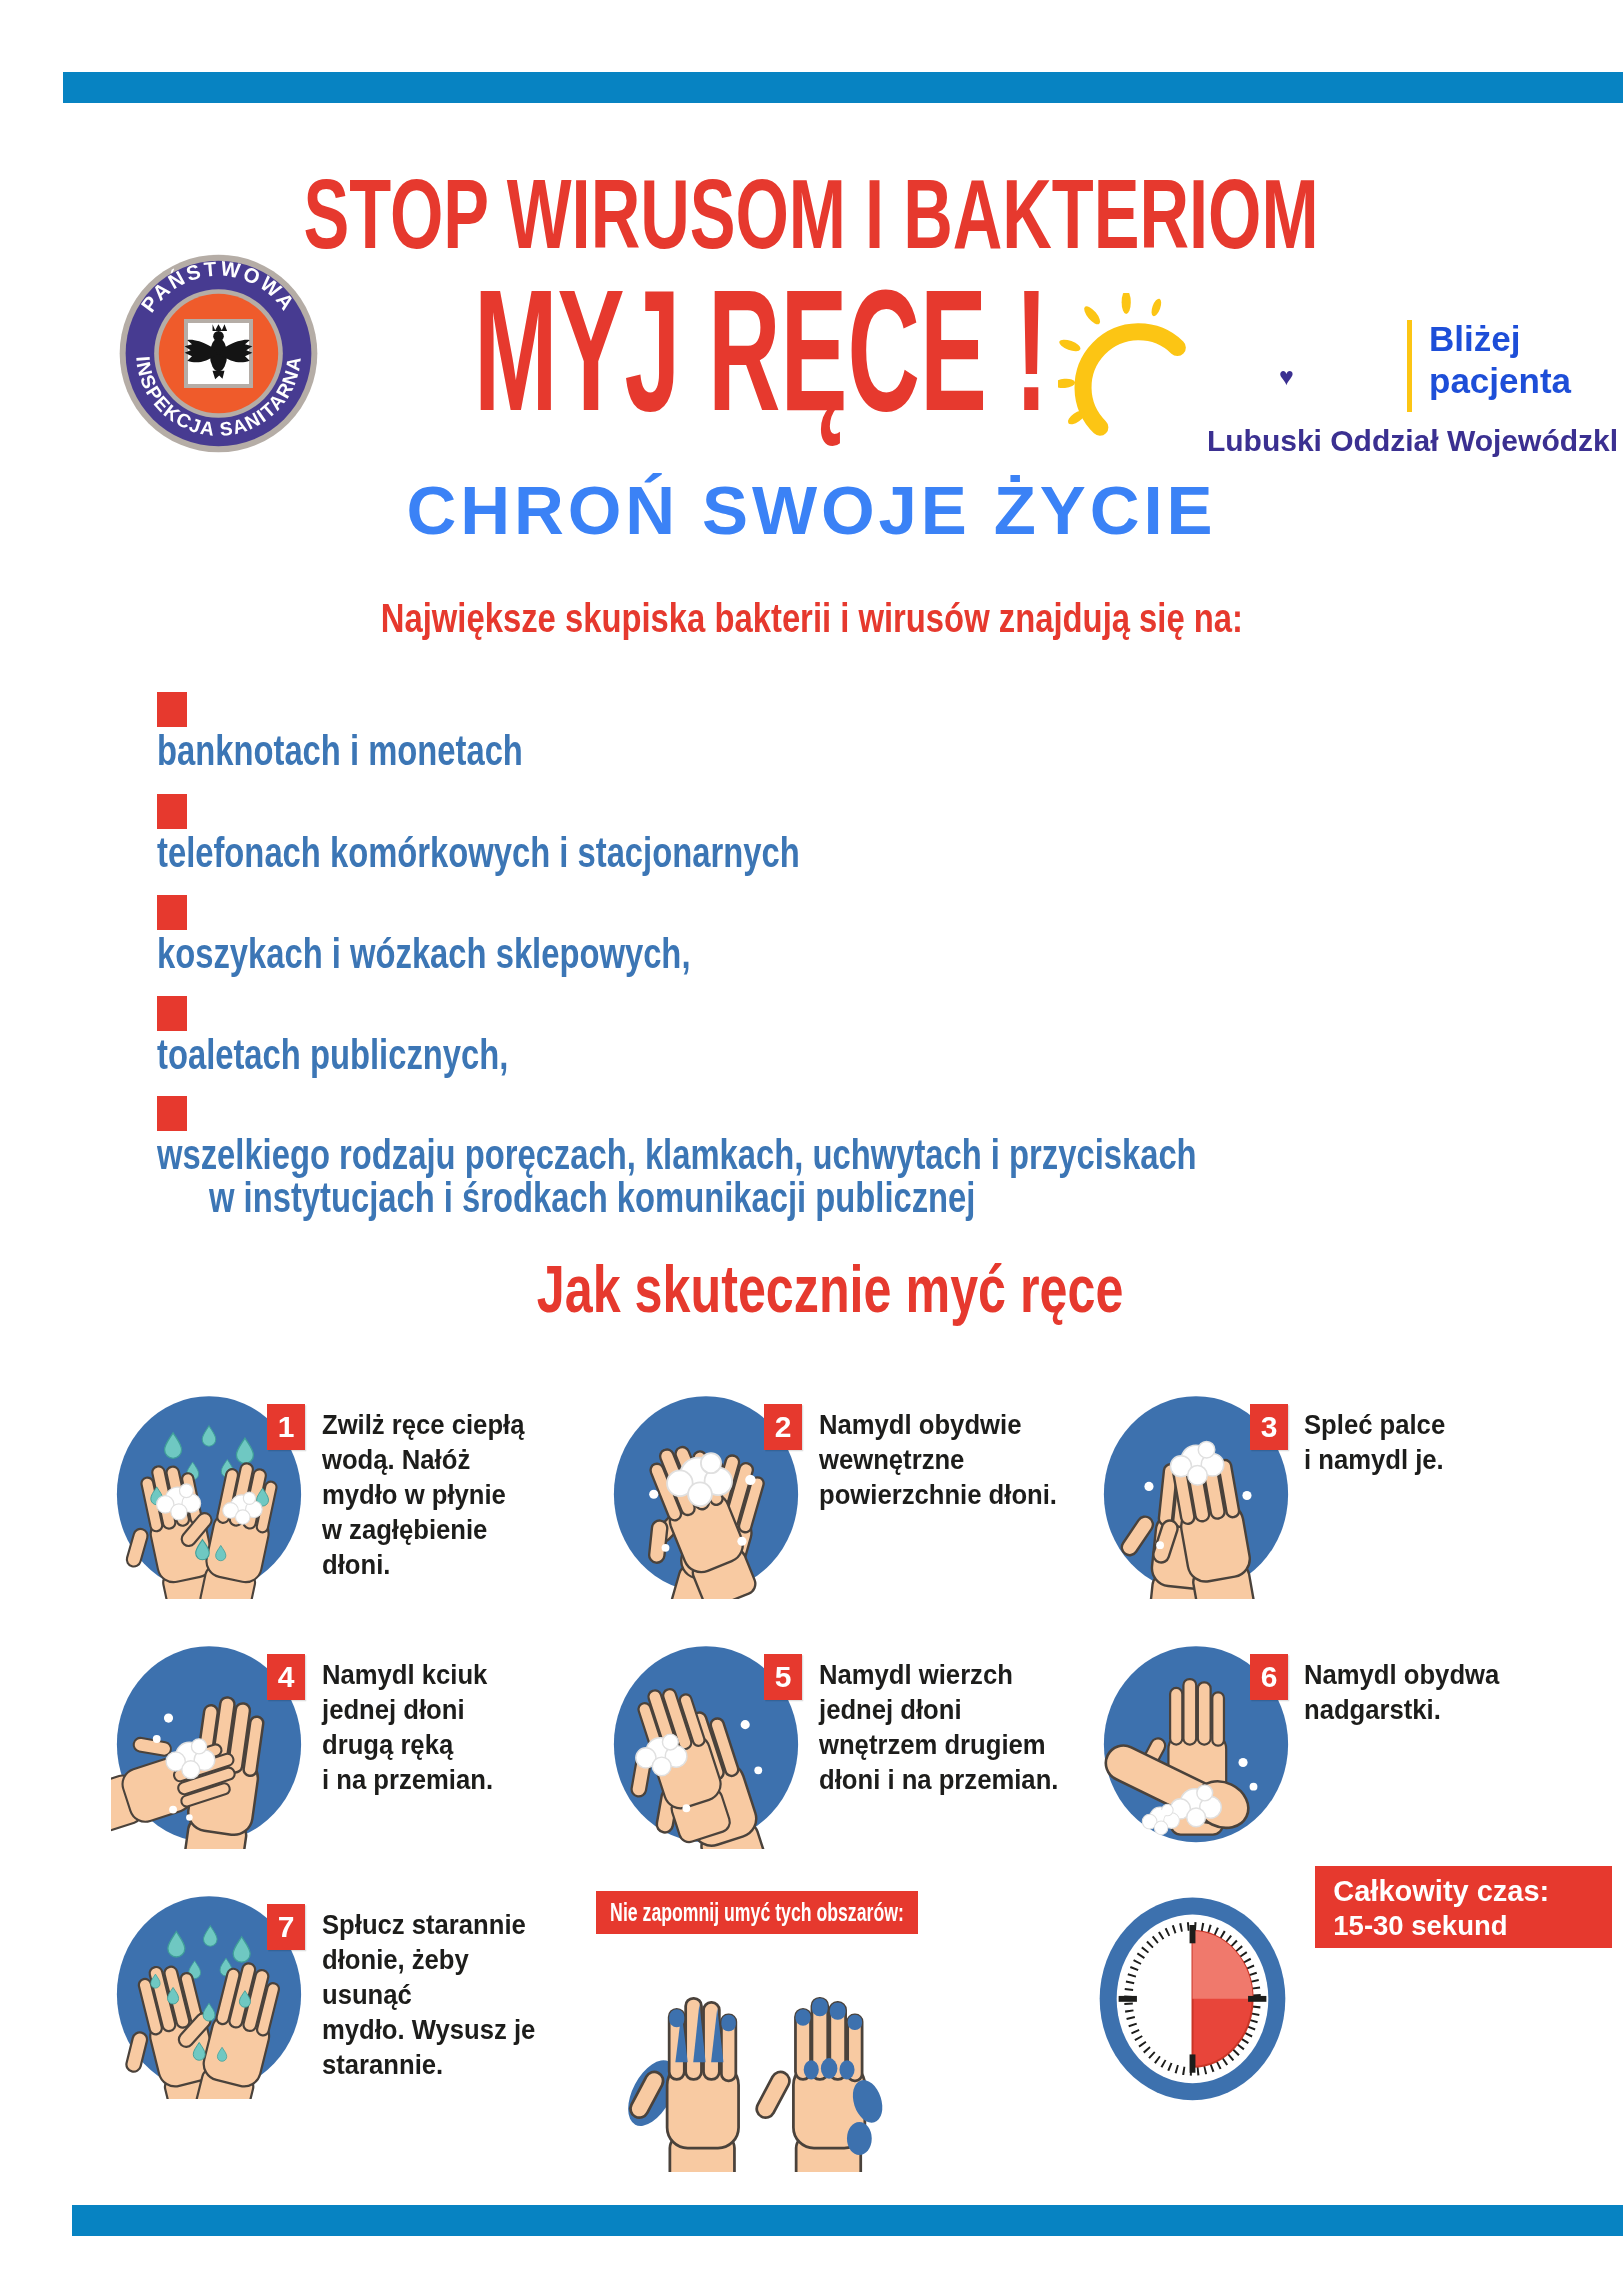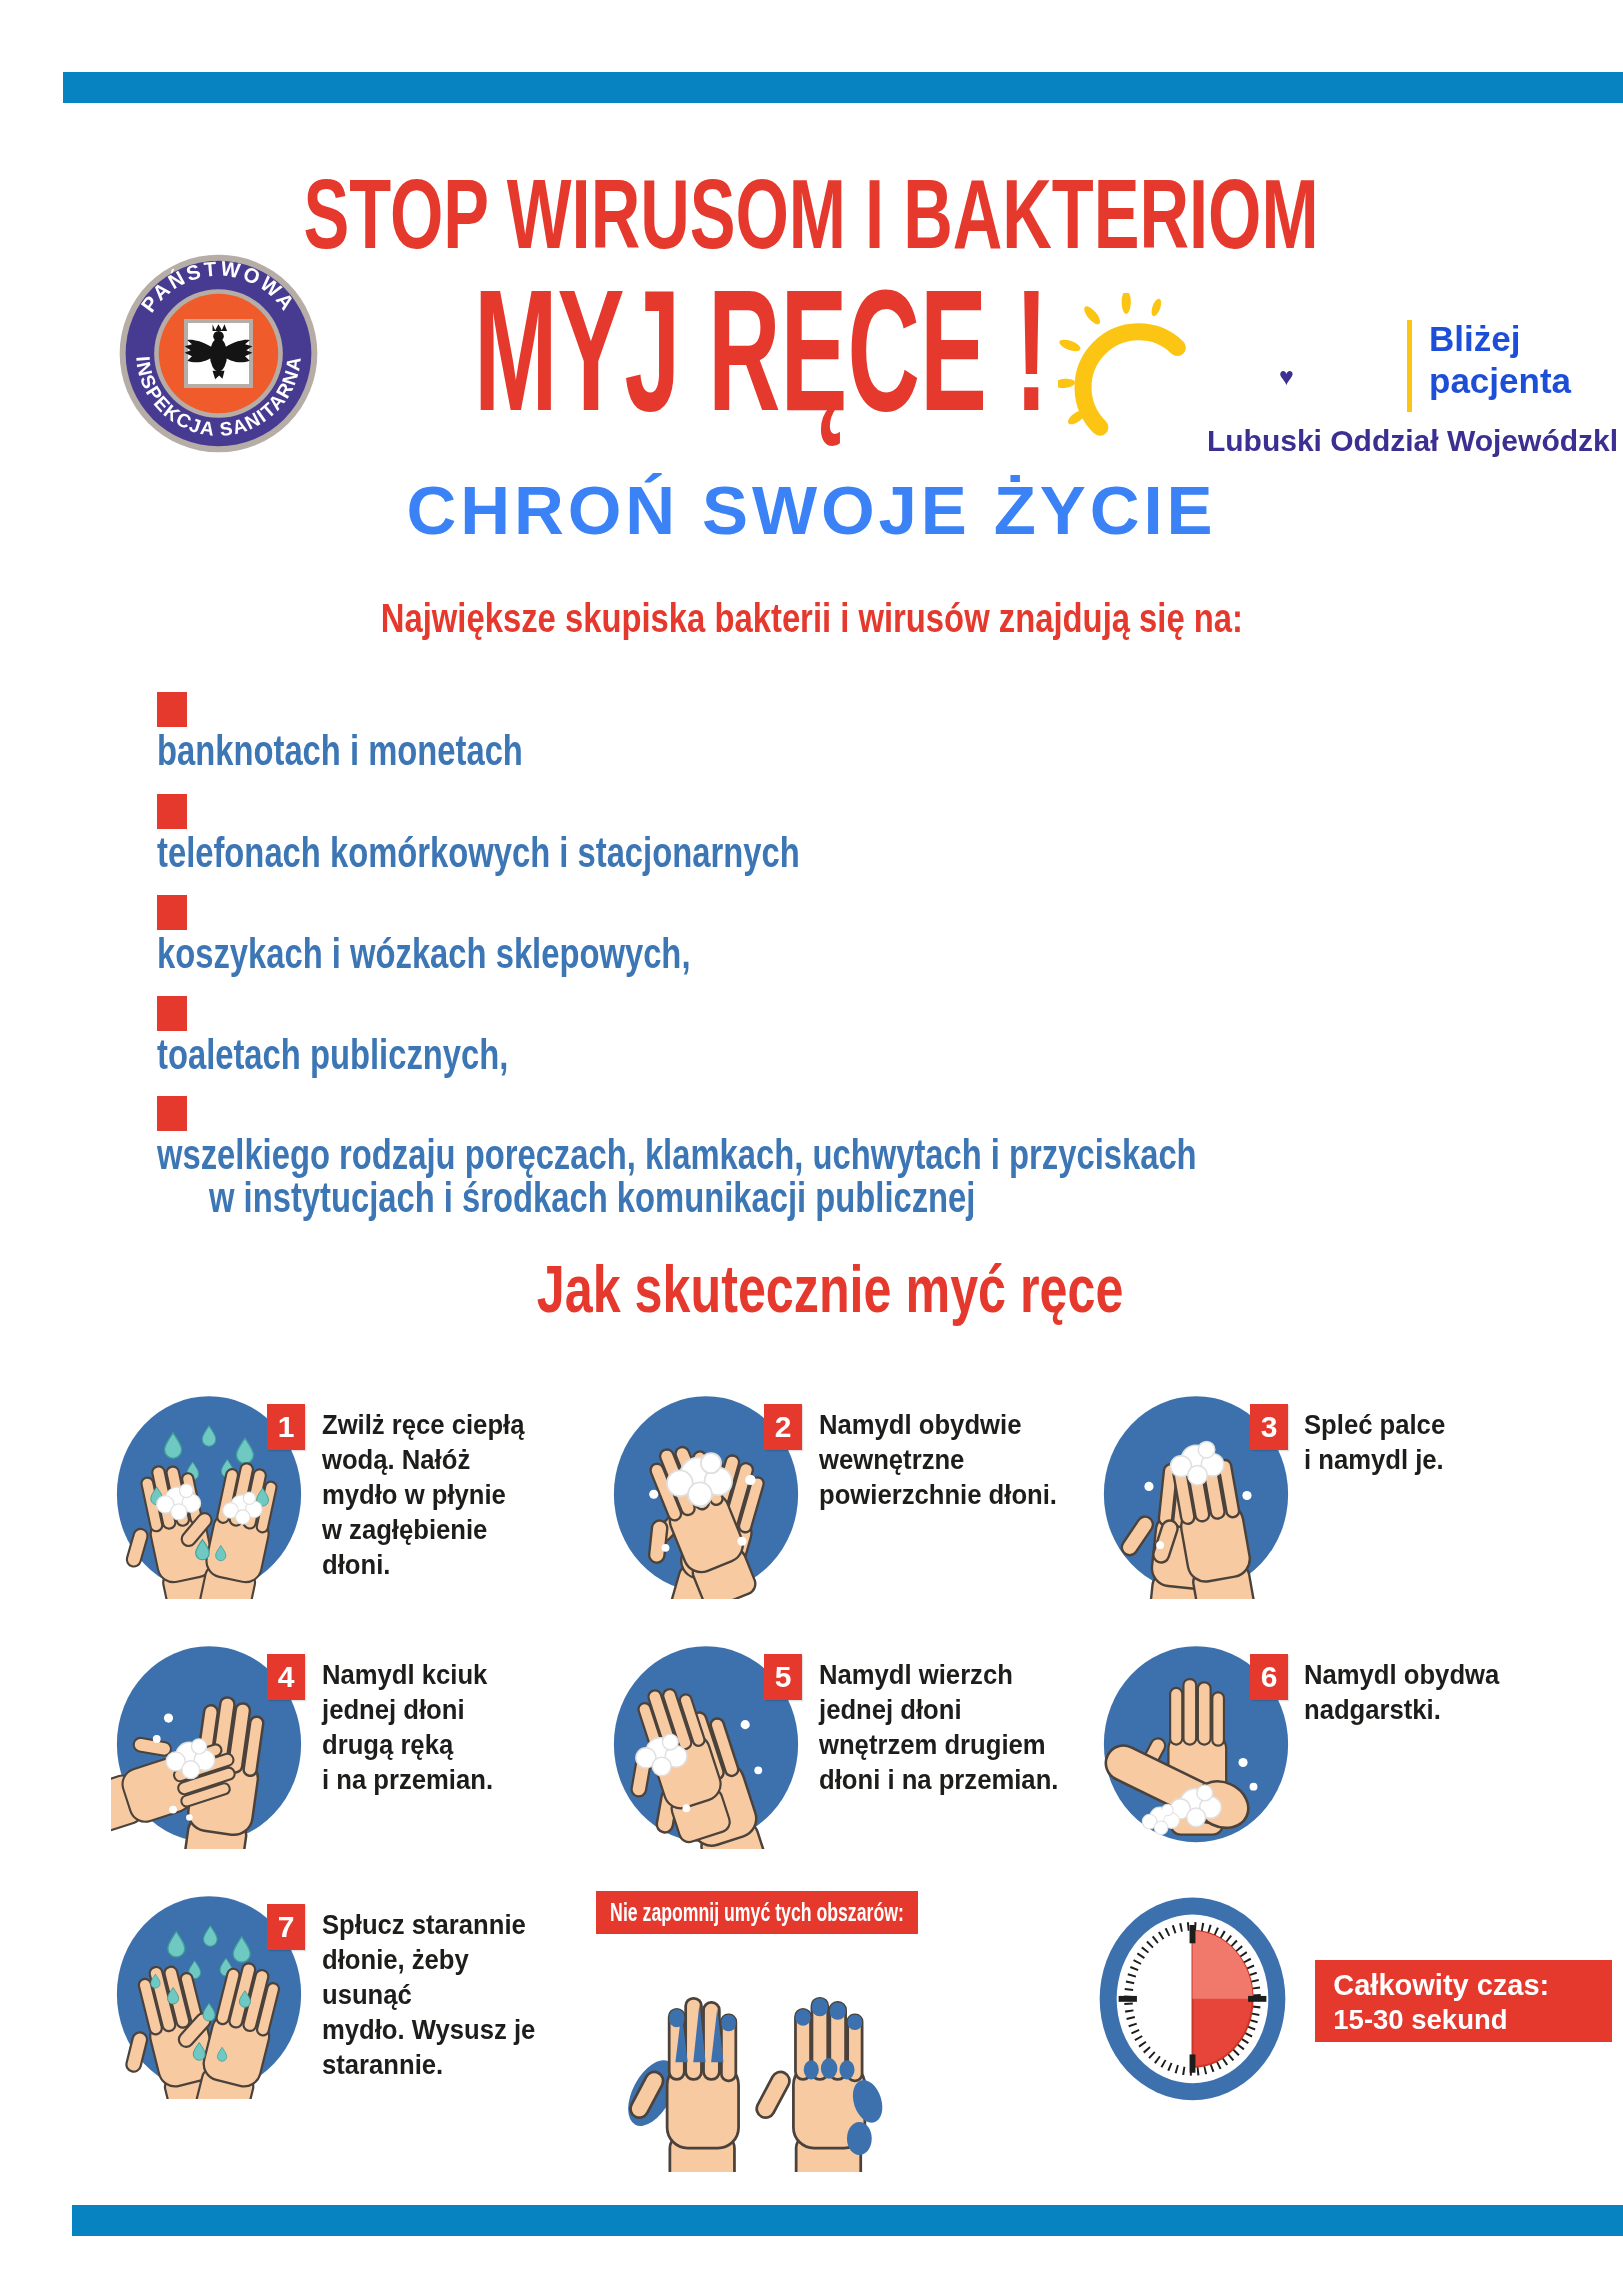--- a/index.html
+++ b/index.html
@@ -35,21 +35,21 @@
            display:flex;align-items:center;justify-content:center;
            font-size:30px;font-weight:700;box-shadow:1.3px 1.3px 0 rgba(0,0,0,0.12);}
   .steptext{position:absolute;font-size:27px;line-height:35px;font-weight:700;color:#1d1d1b;
             white-space:pre-line;transform:scaleX(0.95);transform-origin:left top;}
 
   #banner{left:596px;top:1891px;width:322px;height:43px;background:#e6392e;
           display:flex;align-items:center;justify-content:center;}
   #banner span{color:#ffffff;font-size:26px;font-weight:700;white-space:nowrap;
                display:inline-block;transform:scaleX(0.68);transform-origin:center;}
 
-  #timerbadge{left:1315px;top:1960px;width:297px;height:82px;background:#e6392e;color:#ffffff;
+  #timerbadge{left:1315px;top:1866px;width:297px;height:82px;background:#e6392e;color:#ffffff;
               display:flex;flex-direction:column;justify-content:center;padding-left:18.3px;box-sizing:border-box;}
   #timerbadge .l1{font-size:29px;font-weight:700;line-height:37px;}
   #timerbadge .l2{font-size:27.5px;font-weight:700;line-height:31px;}
 
   #nfztext{left:1191px;top:302px;font-family:"Liberation Serif", serif;font-weight:700;
            font-size:103px;line-height:103px;color:#3b3091;letter-spacing:0px;}
   #nfzslogan{left:1429px;top:318px;font-size:35px;font-weight:700;line-height:42px;color:#1d4ed8;}
   #nfzbranch{left:1200px;top:424px;width:425px;text-align:center;font-size:30px;font-weight:700;color:#3b3091;white-space:nowrap;}
   .skin{fill:#f8caa2;stroke:#4a423b;stroke-width:4;}
   .foamc{fill:#ffffff;stroke:#e0e0e0;stroke-width:2;}

